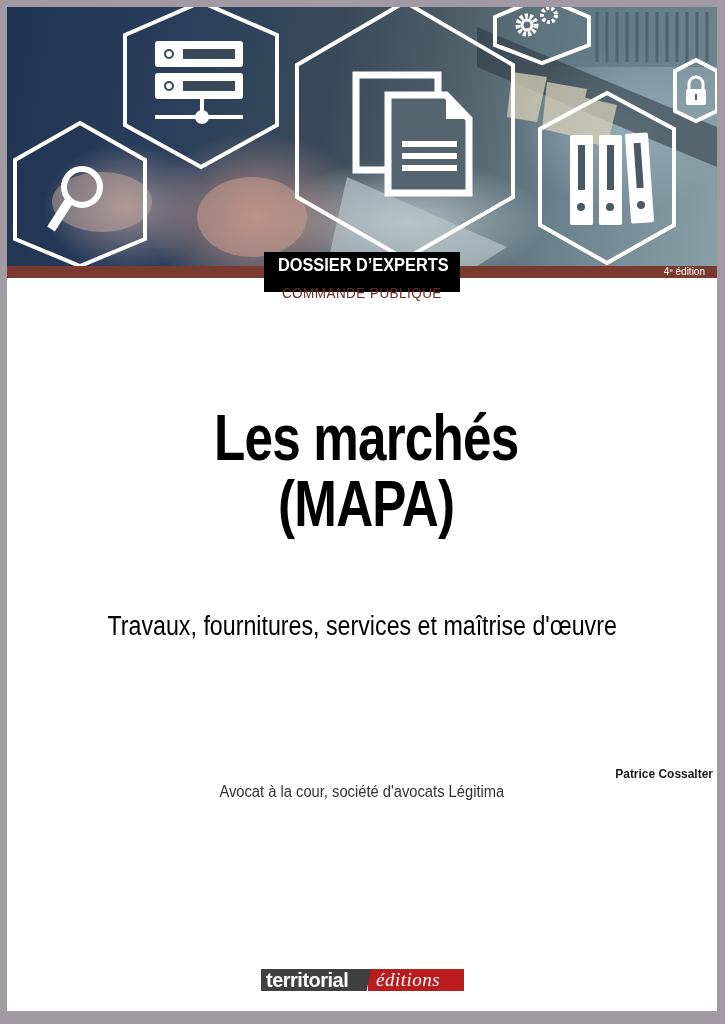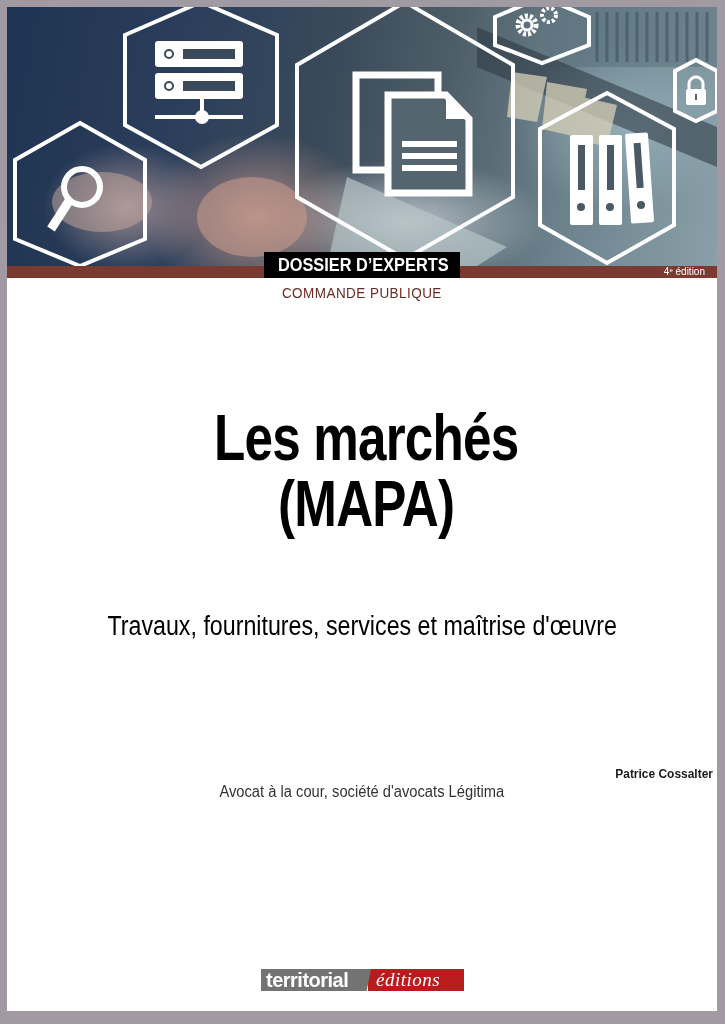--- a/index.html
+++ b/index.html
@@ -22,21 +22,21 @@
   .hero svg { position: absolute; left: 0; top: 0; }
   .band {
     position: absolute; left: 0; top: 259px; width: 710px; height: 12px; background: #7a3a30;
   }
   .edition {
     position: absolute; right: 12px; top: 259px; height: 12px; line-height: 12px;
     color: #ffffff; font-size: 10px; font-family: "Liberation Sans", sans-serif;
   }
   .edition sup { font-size: 6px; vertical-align: top; line-height: 8px; }
   .series-box {
-    position: absolute; left: 257px; top: 245px; width: 196px; height: 26px; background: #000000;
+    position: absolute; left: 257px; top: 245px; width: 196px; height: 40px; background: #000000;
     color: #ffffff; font-weight: bold; font-size: 19px; line-height: 26px; text-align: center;
     letter-spacing: 0px;
   }
   .series-box span { display: inline-block; transform: scaleX(0.86); transform-origin: center; white-space: nowrap; }
   .subseries {
     position: absolute; left: 257px; top: 276px; width: 196px; text-align: center;
     color: #6b2a24; font-size: 15px; line-height: 20px; letter-spacing: 0.5px;
   }
   .subseries span { display: inline-block; transform: scaleX(0.9); white-space: nowrap; }
   .title {
@@ -56,21 +56,21 @@
   }
   .author span, .affil span { display: inline-block; transform: scaleX(0.92); white-space: nowrap; }
   .affil {
     position: absolute; left: 0; top: 778px; width: 710px; text-align: center;
     font-size: 16px; color: #333333; line-height: 14px;
   }
   .publisher {
     position: absolute; left: 254px; top: 962px; height: 22px; display: flex;
   }
   .pub-red {
-    background: #737373; color: #ffffff; font-weight: bold; font-size: 20px; line-height: 22px;
+    background: #404040; color: #ffffff; font-weight: bold; font-size: 20px; line-height: 22px;
     padding: 0 8px 0 5px; letter-spacing: -0.5px;
     clip-path: polygon(0 0, 100% 0, 96% 100%, 0 100%);
     width: 110px; box-sizing: border-box;
   }
   .pub-grey {
     background: #b91c1c; color: #ffffff; font-family: "Liberation Serif", serif; font-style: italic;
     font-size: 19px; line-height: 22px; padding: 0 6px 0 8px; width: 96px; box-sizing: border-box;
     margin-left: -3px; letter-spacing: 0.5px;
   }
 </style>

